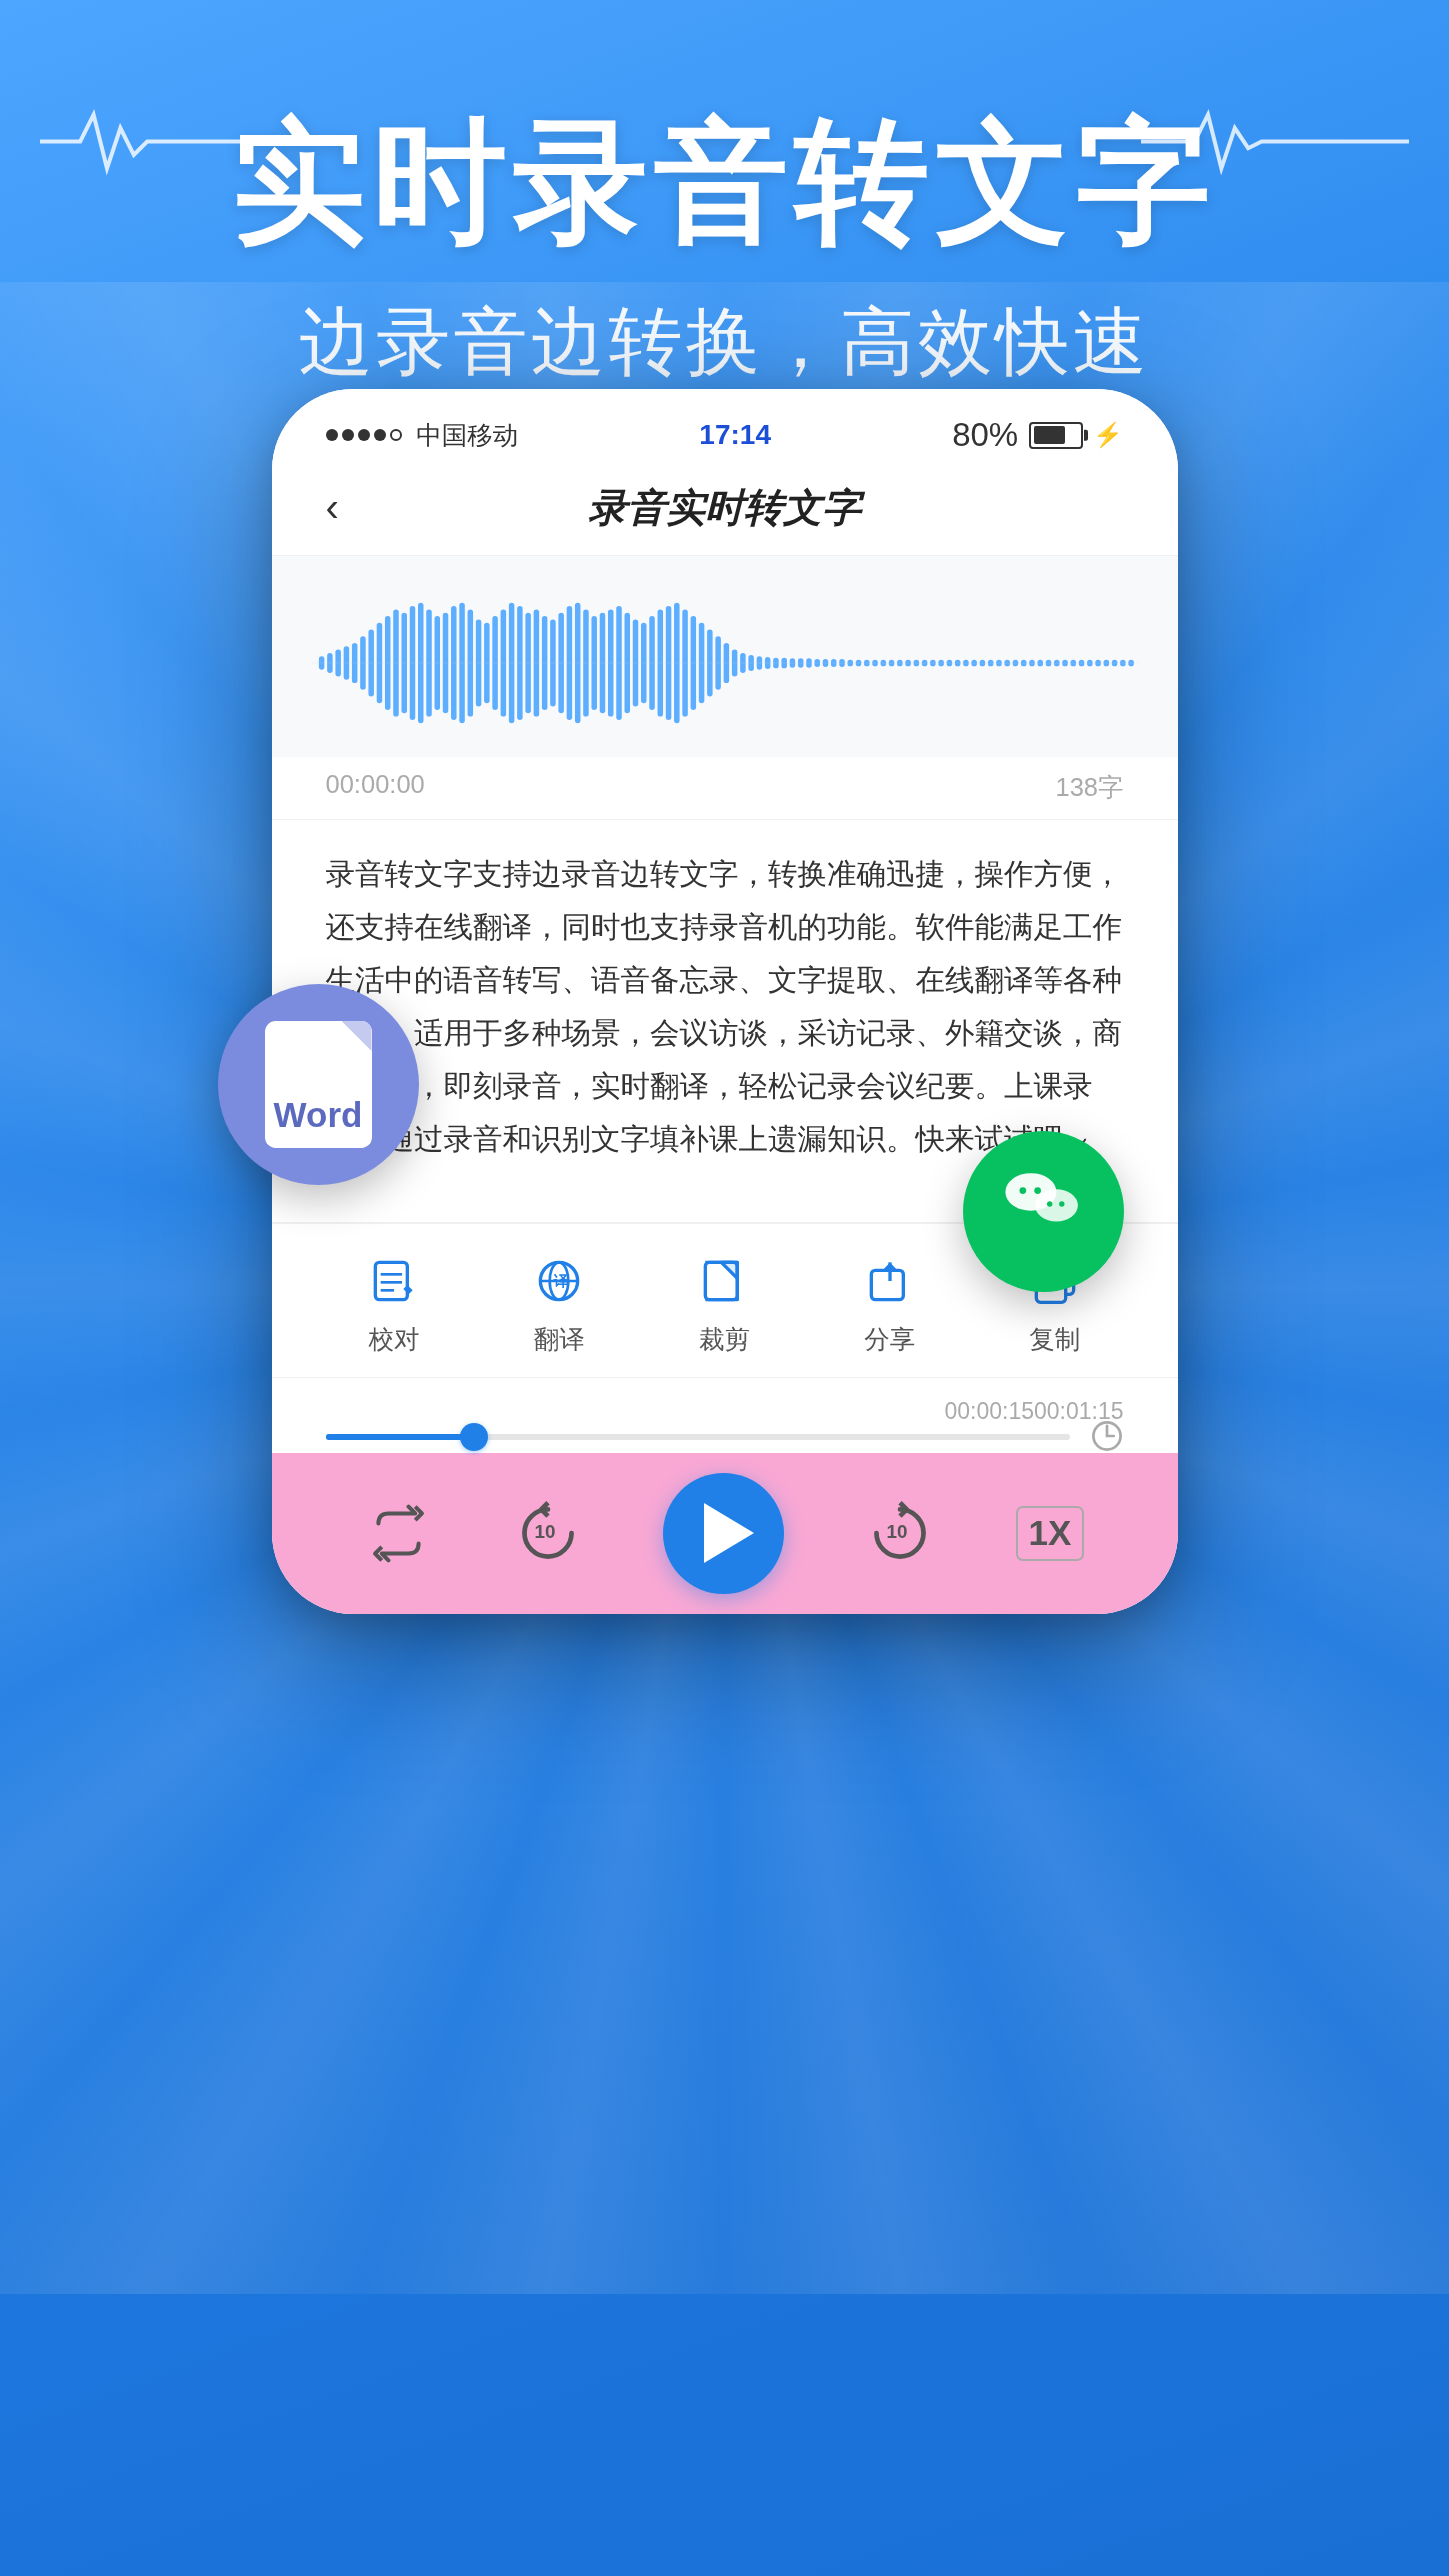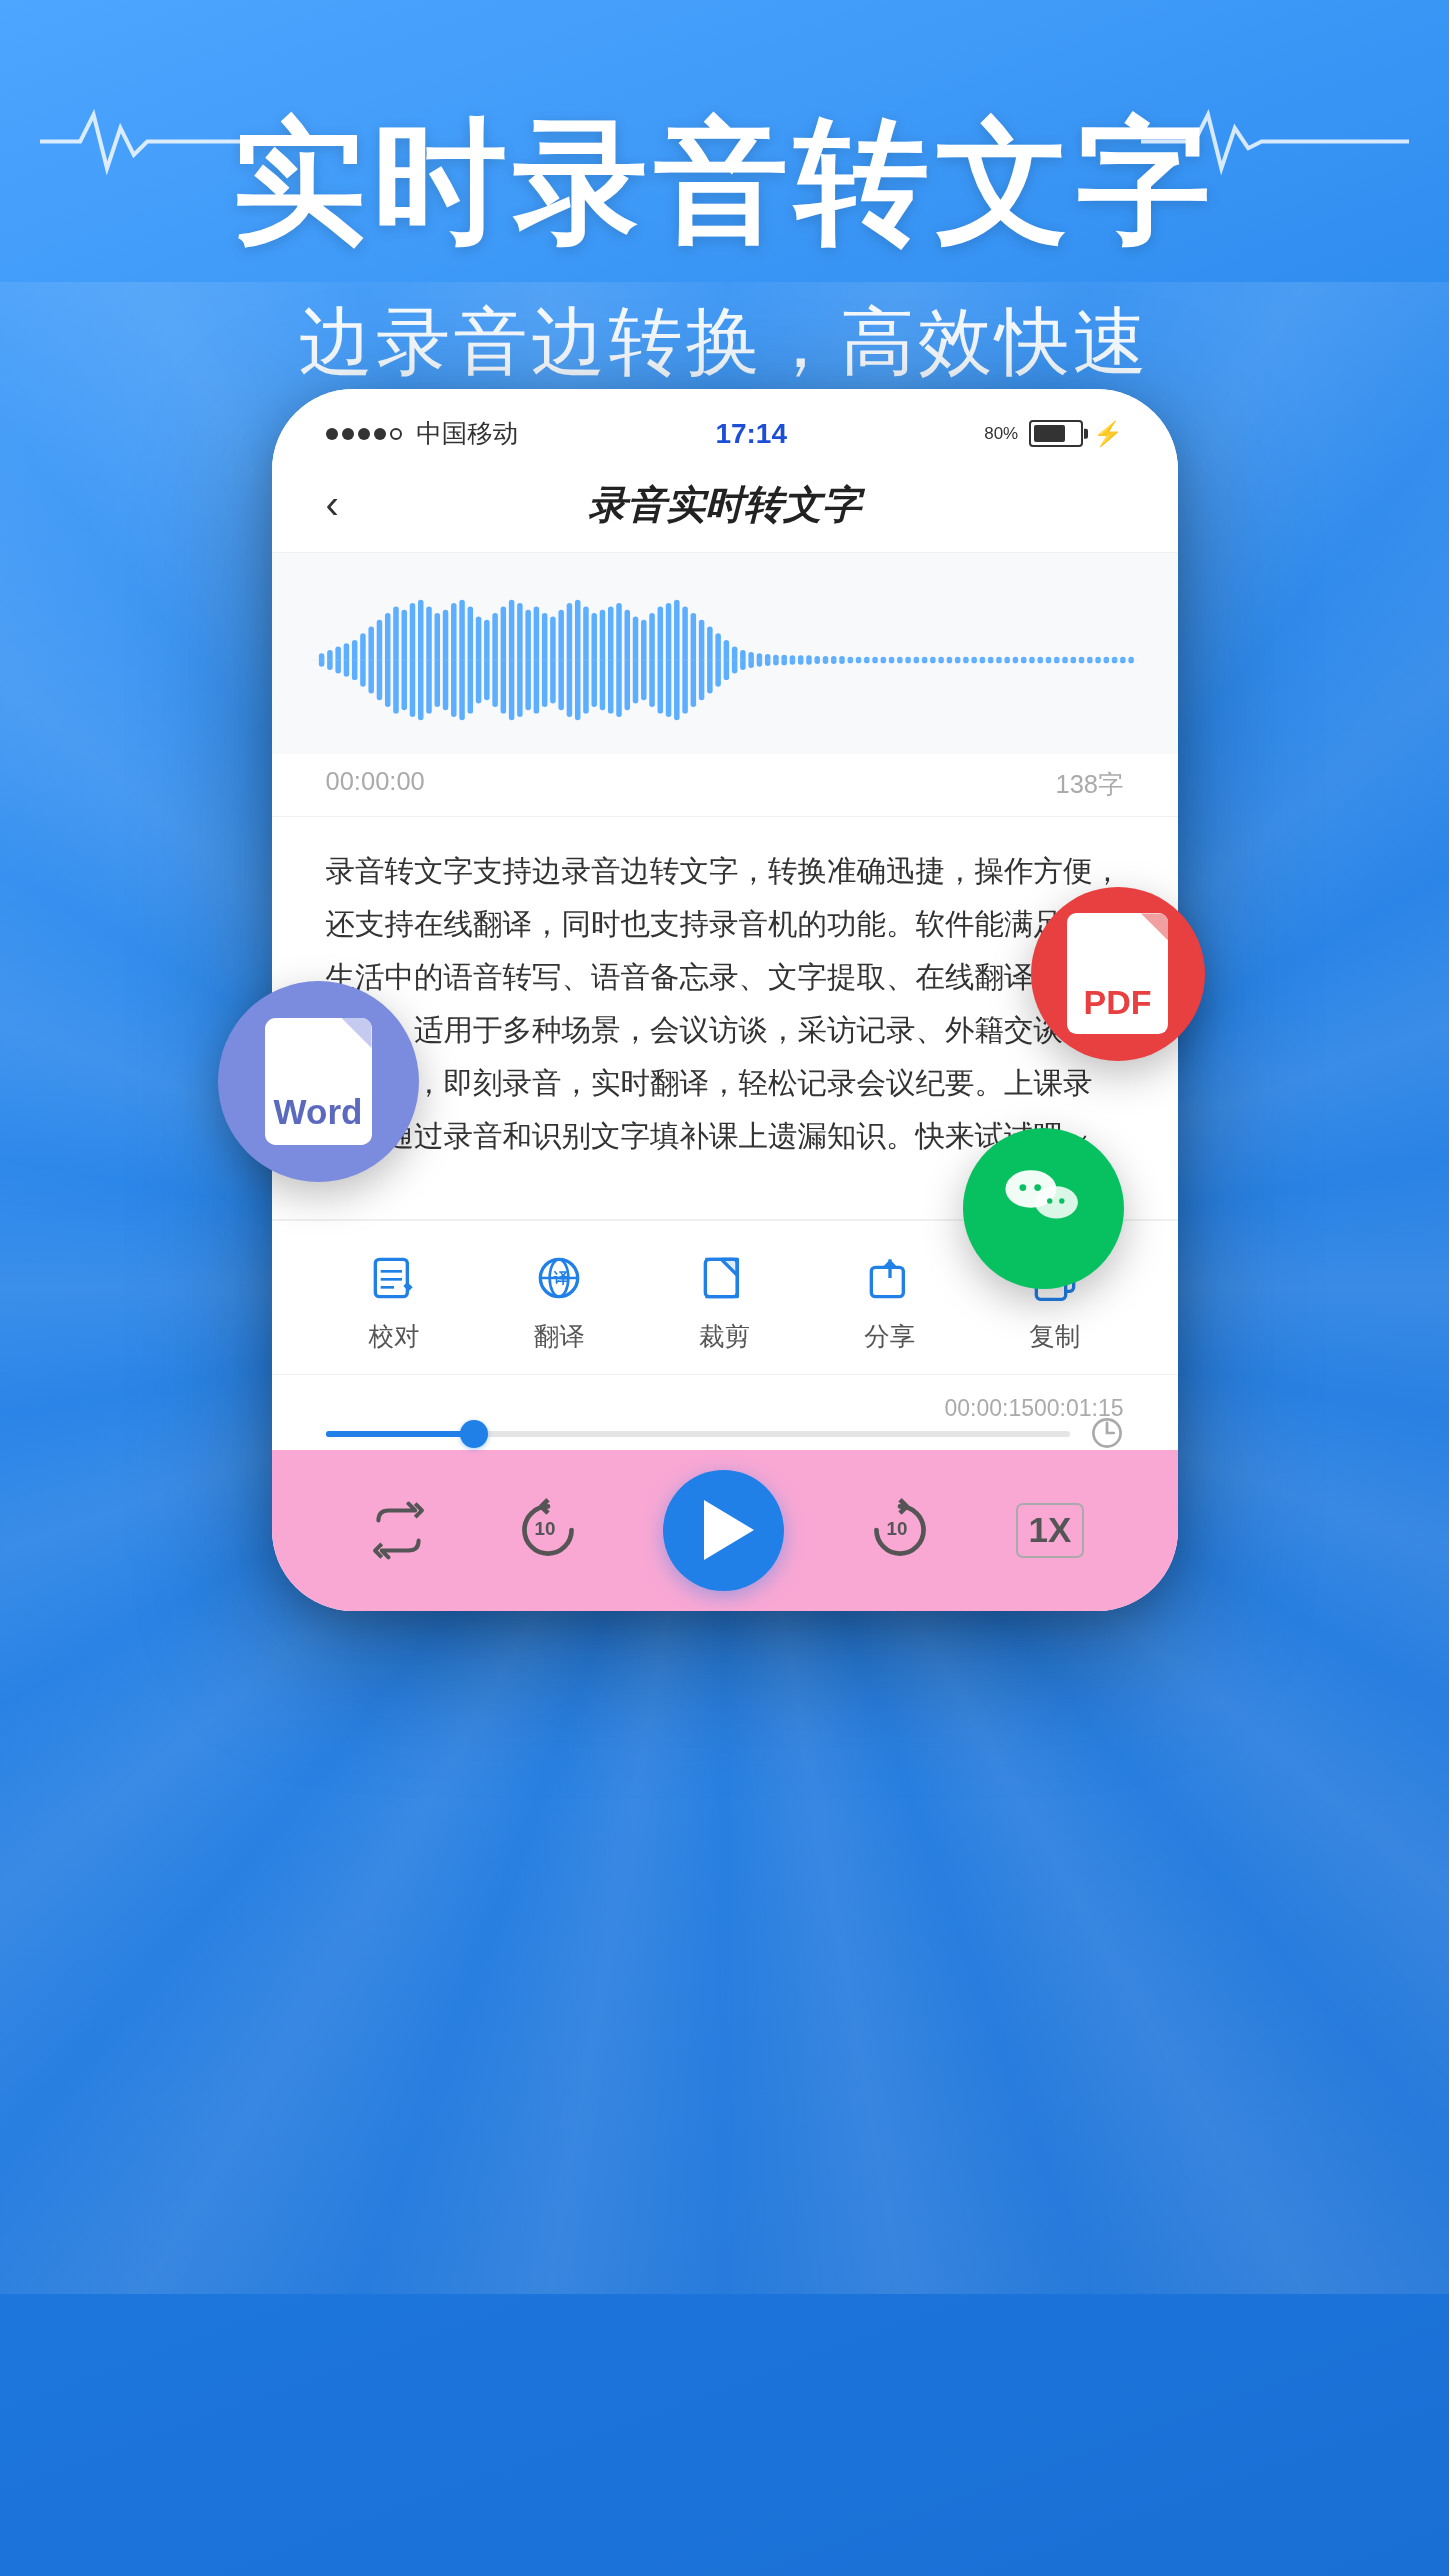--- a/index.html
+++ b/index.html
@@ -177,21 +177,21 @@
       color: #1d4ed8;
     }
 
     .status-right {
       display: flex;
       align-items: center;
       gap: 10.7px;
     }
 
     .battery-text {
-      font-size: 17px;
+      font-size: 33px;
       color: #333;
     }
 
     .battery-icon {
       width: 54px;
       height: 27px;
       border: 2px solid #333;
       border-radius: 4px;
       position: relative;
       display: flex;
@@ -835,25 +835,20 @@
     </div>
 
   </div>
 
   <div class="word-badge">
     <div class="word-badge-doc">
       <span class="word-badge-text">Word</span>
     </div>
   </div>
 
-  <div class="pdf-badge">
-    <div class="pdf-doc">
-      <span class="pdf-doc-text">PDF</span>
-    </div>
-  </div>
 
   <div class="wechat-badge">
     <span class="wechat-icon-inner">
       <svg width="94" height="94" viewBox="0 0 140 140" fill="none">
 
         <ellipse cx="52" cy="58" rx="38" ry="28" fill="white" opacity="0.95"></ellipse>
         <ellipse cx="90" cy="78" rx="32" ry="24" fill="white" opacity="0.85"></ellipse>
 
         <circle cx="40" cy="56" r="5" fill="#07c160"></circle>
         <circle cx="62" cy="56" r="5" fill="#07c160"></circle>

